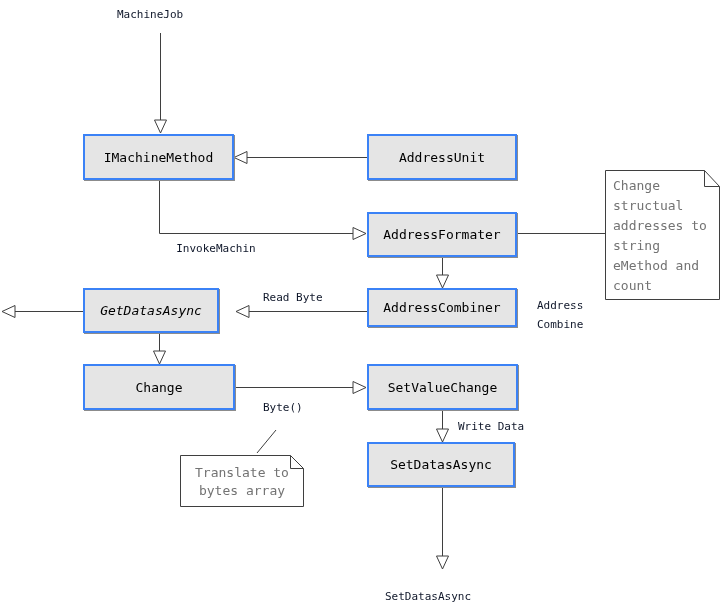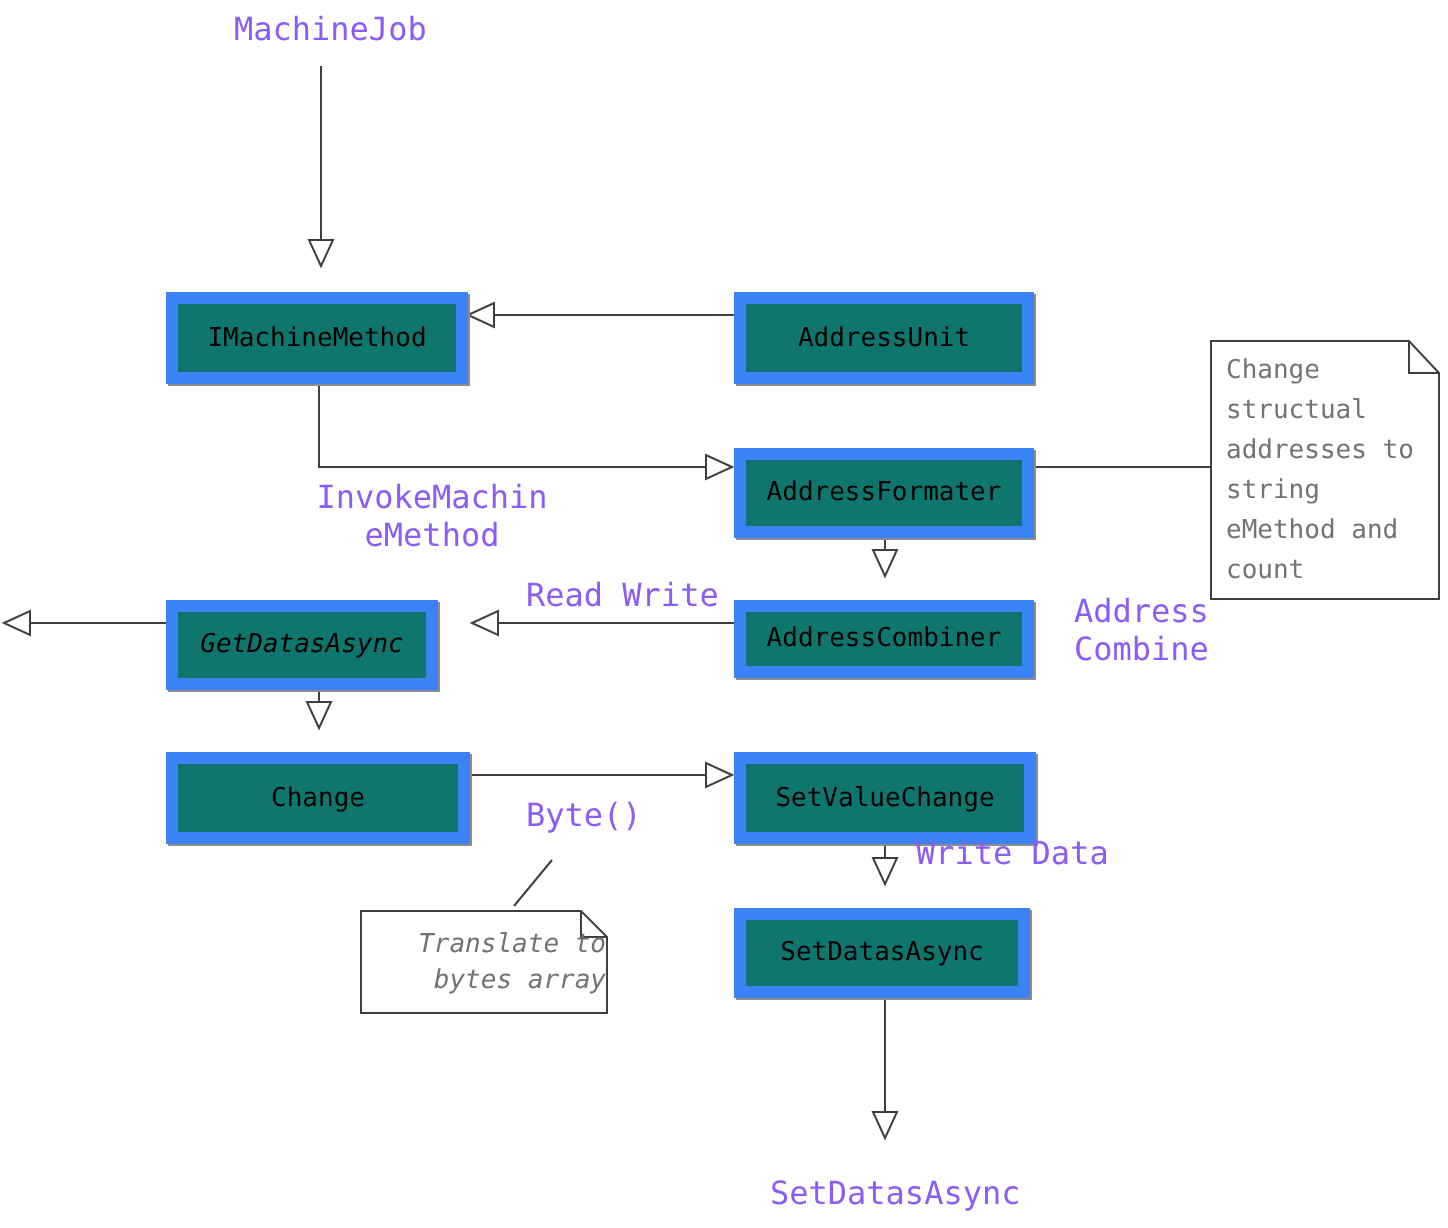--- a/index.html
+++ b/index.html
@@ -12,47 +12,46 @@
     background: #ffffff;
     overflow: hidden;
   }
   #wires {
     position: absolute;
     left: 0; top: 0;
     width: 724px; height: 614px;
   }
   .box {
     position: absolute;
-    background: #0f766e;
-    border: 6px solid #3b82f6;
+    background: #e5e5e5;
+    border: 2px solid #3b82f6;
     box-shadow: 1px 1px 0 #8c8c8c;
     display: flex;
     align-items: center;
     justify-content: center;
     font-size: 13px;
     color: #000000;
     white-space: nowrap;
-    margin-top: 12px;
   }
   .flabel {
     position: absolute;
-    font-size: 16px;
-    color: #8b5cf6;
+    font-size: 11px;
+    color: #0f172a;
     white-space: nowrap;
     line-height: 19px;
   }
   .flabel.center { text-align: center; }
   .note-text {
     position: absolute;
     font-size: 13px;
     color: #737373;
     line-height: 20px;
     white-space: nowrap;
   }
-  .note-text.center { text-align: right; line-height: 18px; font-style: italic; }
+  .note-text.center { text-align: center; line-height: 18px; }
 </style>
 </head>
 <body>
 
 <div id="canvas">
 
   <svg id="wires" width="724" height="614" viewBox="0 0 724 614" fill="none" stroke="#3f3f3f" stroke-width="1">
 
     <g>
       <line x1="160.5" y1="33" x2="160.5" y2="120"></line>
@@ -135,24 +134,23 @@
   <div class="box" style="left:367px; top:288px; width:150px; height:39px;">AddressCombiner</div>
 
   <div class="box" style="left:83px; top:364px; width:152px; height:46px;">Change</div>
 
   <div class="box" style="left:367px; top:364px; width:151px; height:46px;">SetValueChange</div>
 
   <div class="box" style="left:367px; top:442px; width:148px; height:45px;">SetDatasAsync</div>
 
   <div class="flabel center" style="left:158px; top:239px; width:116px;">
     <div>InvokeMachin</div>
-    <div>eMethod</div>
   </div>
 
-  <div class="flabel" style="left:263px; top:288px;">Read Write</div>
+  <div class="flabel" style="left:263px; top:288px;">Read Byte</div>
 
   <div class="flabel" style="left:537px; top:296px;">
     <div>Address</div>
     <div>Combine</div>
   </div>
 
   <div class="flabel" style="left:263px; top:398px;">Byte()</div>
 
   <div class="flabel" style="left:458px; top:417px;">Write Data</div>
 

